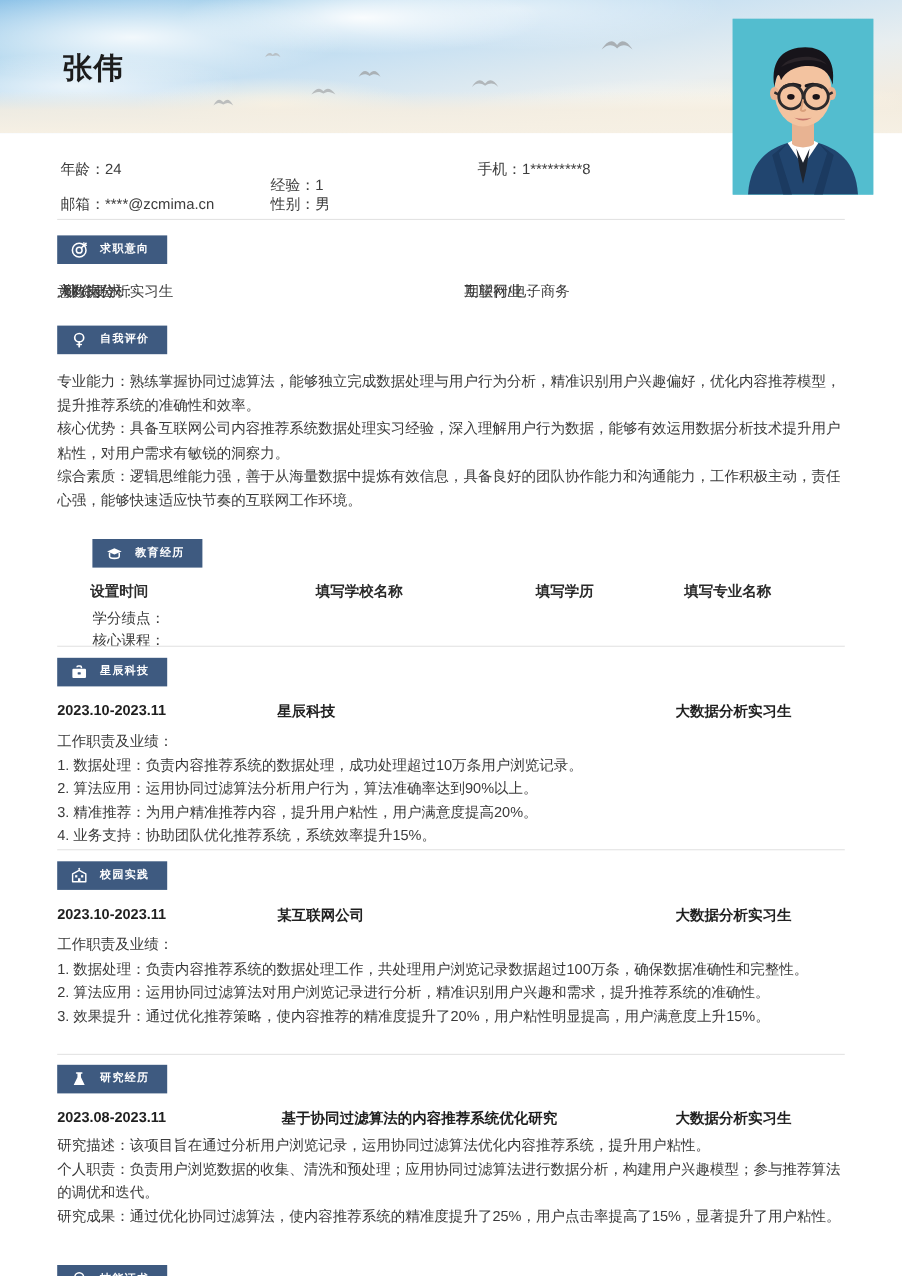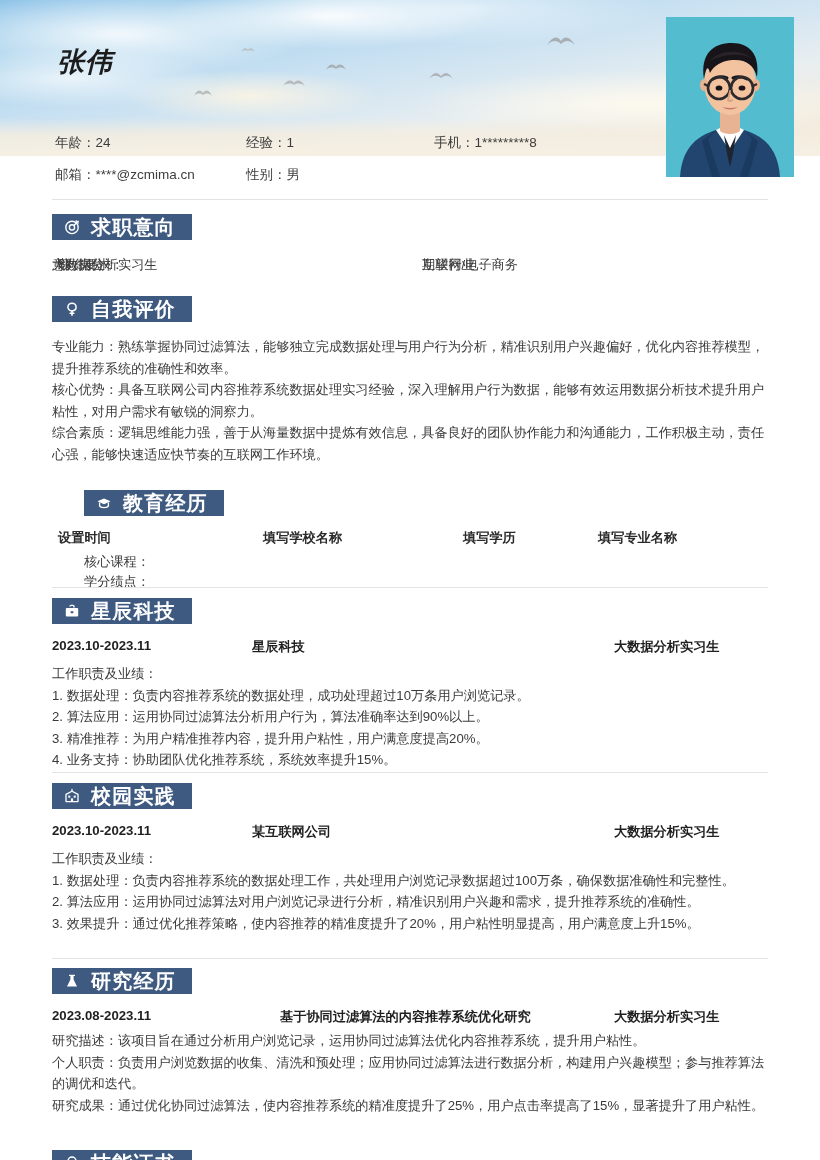--- a/index.html
+++ b/index.html
@@ -15,24 +15,23 @@
     width: 820px;
     height: 1160px;
     background: #ffffff;
     overflow: hidden;
   }
 
   
   .banner {
     position: relative;
     width: 820px;
-    height: 156px;
+    height: 121px;
     overflow: hidden;
     background: linear-gradient(170deg, #8ec3e8 0%, #a8d2ec 18%, #c9e1f2 42%, #e8eef0 68%, #f3ece0 86%, #efe6d6 100%);
-    font-style: italic;
   }
   .banner .sky {
     position: absolute; inset: 0;
     background:
       radial-gradient(ellipse 280px 60px at 120px 34px, rgba(255,255,255,0.85) 0%, rgba(255,255,255,0) 70%),
       radial-gradient(ellipse 230px 46px at 330px 16px, rgba(255,255,255,0.92) 0%, rgba(255,255,255,0) 72%),
       radial-gradient(ellipse 200px 40px at 70px 78px, rgba(255,255,255,0.70) 0%, rgba(255,255,255,0) 74%),
       radial-gradient(ellipse 170px 34px at 250px 96px, rgba(255,246,228,0.85) 0%, rgba(255,255,255,0) 76%),
       radial-gradient(ellipse 260px 52px at 470px 8px, rgba(255,255,255,0.55) 0%, rgba(255,255,255,0) 72%),
       radial-gradient(ellipse 300px 44px at 640px 104px, rgba(255,250,238,0.9) 0%, rgba(255,255,255,0) 76%);
@@ -62,31 +61,31 @@
     overflow: hidden;
     z-index: 6;
   }
   .photo svg { display: block; width: 128px; height: 160px; }
 
   
   .contact {
     position: absolute;
     left: 0; top: 121px;
     width: 752px; height: 80px;
-    padding: 13px 0 0 0;
+    padding: 24px 0 0 0;
   }
   .crow { position: relative; height: 32px; }
   .citem {
     position: absolute;
     font-size: 13.5px;
     color: #3d3d3d;
     white-space: nowrap;
   }
   .c-age    { left: 55px;  top: 0; }
-  .c-exp    { left: 246px; top: 0; }
+  .c-exp    { left: 246px; top: 15px; }
   .c-phone  { left: 434px; top: 0; }
   .c-mail   { left: 55px;  top: 0; }
   .c-gender { left: 246px; top: 0; }
   .c-label { color: #3d3d3d; }
 
   
   .section { position: absolute; left: 0; width: 820px; }
   .sec-head {
     display: inline-flex;
     align-items: center;
@@ -97,21 +96,21 @@
     gap: 11px;
   }
   .sec-head .ico {
     width: 16px; height: 16px;
     display: inline-flex; align-items: center; justify-content: center;
     color: #ffffff;
     flex: 0 0 auto;
   }
   .sec-head .ico svg { display: block; }
   .sec-title {
-    font-size: 20px;
+    font-size: 10px;
     font-weight: bold;
     color: #ffffff;
     letter-spacing: 1.2px;
     line-height: 1;
   }
 
   .body-text {
     margin: 0 52px 0 52px;
     font-size: 13.2px;
     line-height: 21.5px;
@@ -130,28 +129,28 @@
     height: 22px;
     margin: 0 52px;
     font-size: 13.2px;
     font-weight: bold;
     color: #1f1f1f;
   }
   .entry-row span { position: absolute; top: 0; white-space: nowrap; }
   .e-date { left: 0; }
   .e-org  { left: 200px; }
   .e-role { left: 562px; }
-  .e-org-wide { left: 204px; margin-left: 24px; }
+  .e-org-wide { left: 204px; }
   .e-role-wide { left: 562px; }
 
   
   .edu-row {
     position: relative;
     height: 23px;
-    margin: 0 26px;
+    margin: 0 50px;
     font-size: 13.2px;
     font-weight: bold;
     color: #2b2b2b;
   }
   .edu-row span { position: absolute; top: 0; white-space: nowrap; }
   .edu-c0 { left: 0; }
   .edu-c1 { left: 205px; }
   .edu-c2 { left: 405px; }
   .edu-c3 { left: 540px; text-align: center; }
   .edu-meta {
@@ -314,22 +313,22 @@
           </svg>
       </span>
       <span class="sec-title">教育经历</span>
     </div>
     <div class="edu-row" style="margin-top:13px;">
       <span class="edu-c0">设置时间</span>
       <span class="edu-c1">填写学校名称</span>
       <span class="edu-c2">填写学历</span>
       <span class="edu-c3">填写专业名称</span>
     </div>
+    <div class="edu-meta">学分绩点：</div>
     <div class="edu-meta">核心课程：</div>
-    <div class="edu-meta">学分绩点：</div>
   </div>
 
   <div class="hr" style="top:587px;"></div>
 
   <div class="section" style="top:598px;">
     <div class="sec-head">
       <span class="ico">
         <svg width="16" height="16" viewBox="0 0 16 16">
             <path d="M6 3.6 C6 2.9 6.5 2.4 7.1 2.4 L8.9 2.4 C9.5 2.4 10 2.9 10 3.6 L10 4.6" fill="none" stroke="#fff" stroke-width="1.4"></path>
             <rect x="1.8" y="5" width="12.4" height="8.4" rx="1" fill="#fff"></rect>

